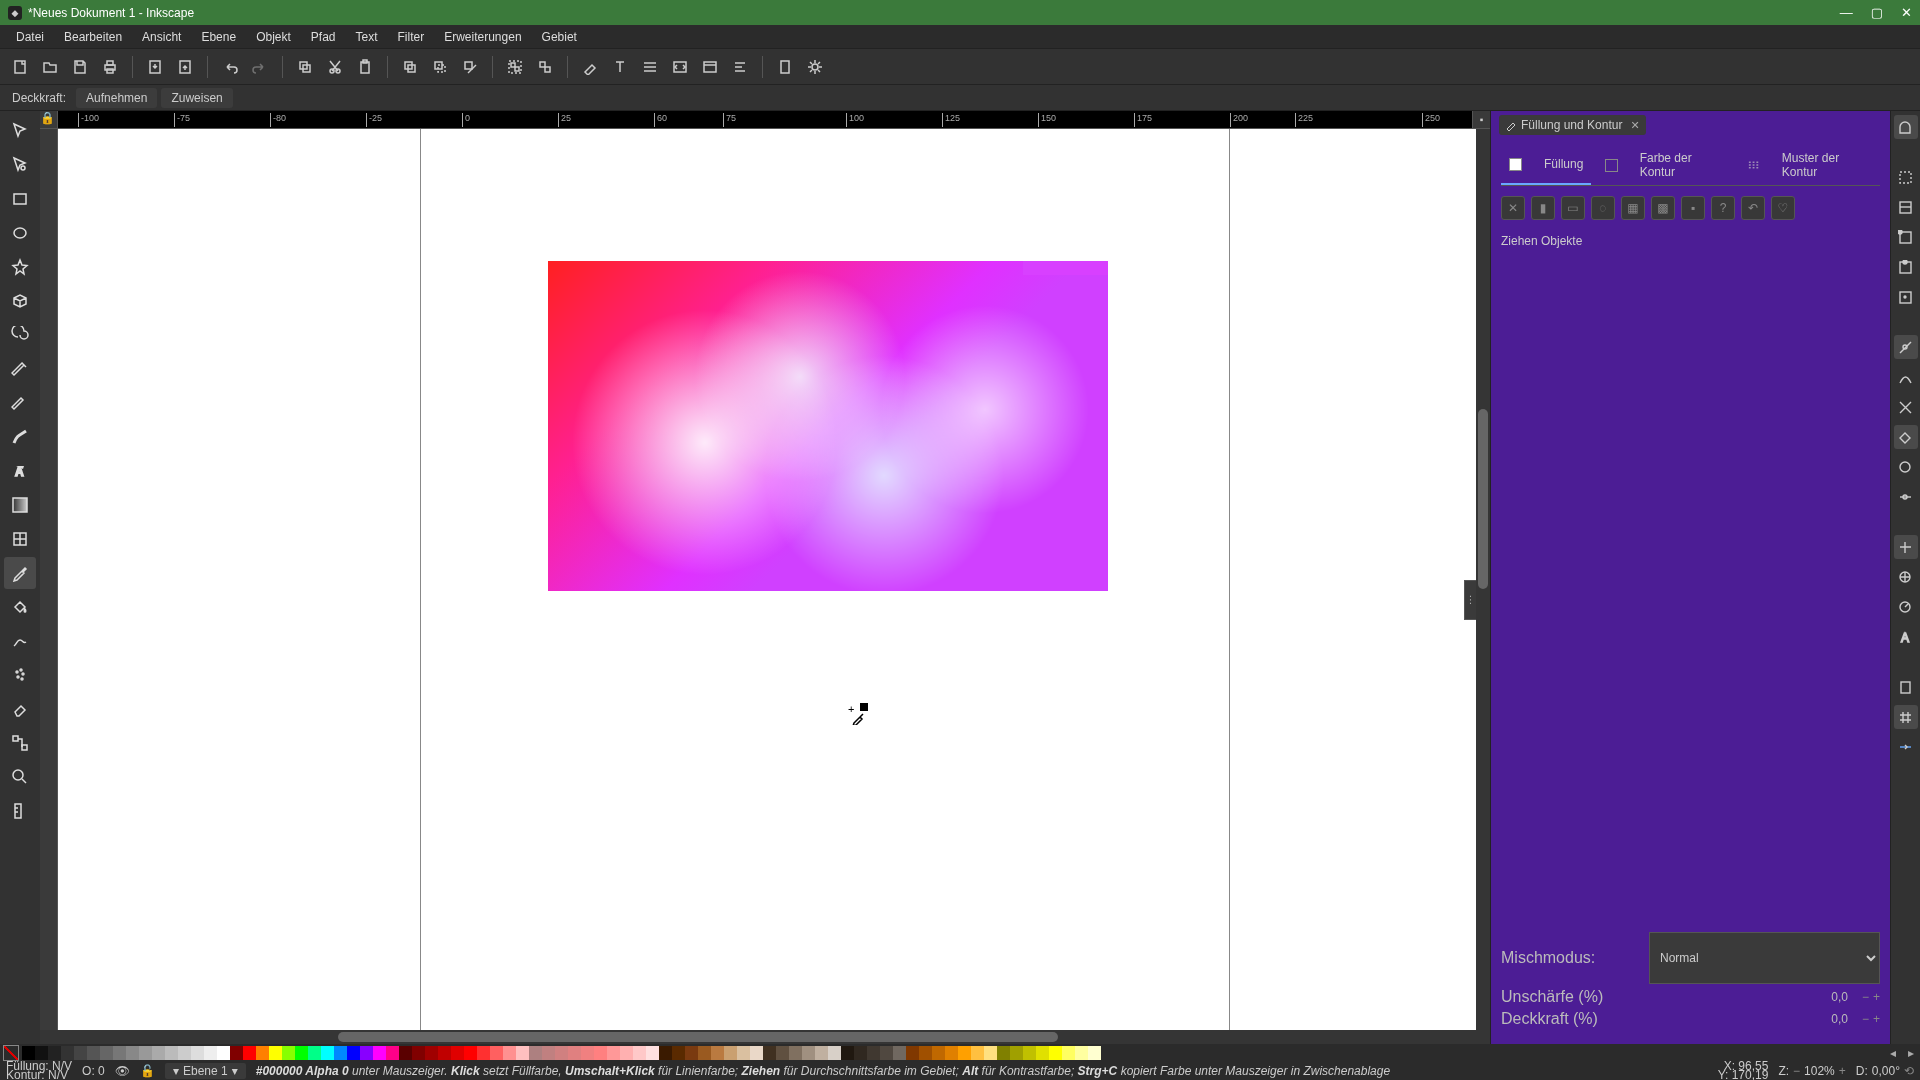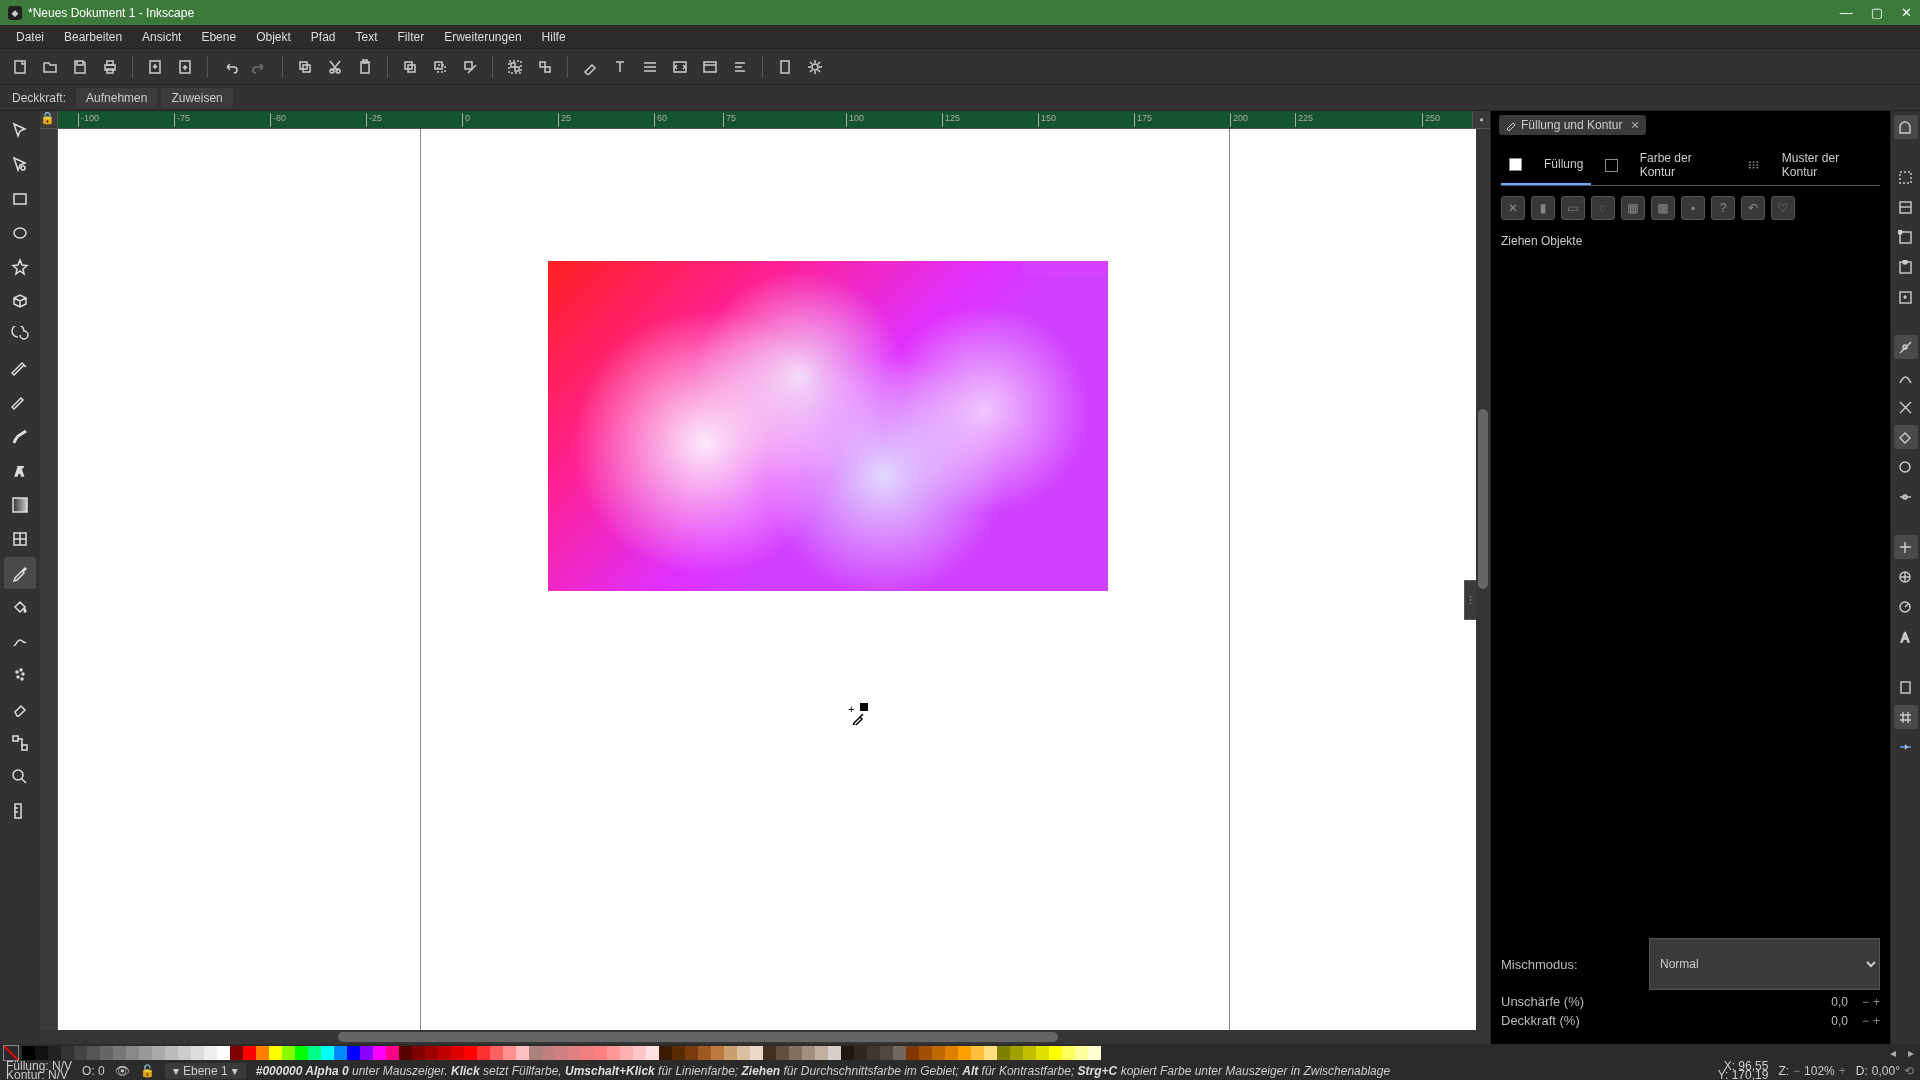--- a/index.html
+++ b/index.html
@@ -33,21 +33,21 @@
 
 .toolbox { width:40px; background:#323232; display:flex; flex-direction:column; align-items:center; padding-top:4px; gap:0; }
 .toolbox .tool { width:32px; height:32px; display:flex; align-items:center; justify-content:center; border-radius:3px; margin-bottom:2px; }
 .toolbox .tool.active { background:#4a4a4a; }
 .toolbox .tool svg { width:18px; height:18px; stroke:#ddd; fill:none; stroke-width:1.5; }
 
 
 .canvaswrap { flex:1; position:relative; background:#353535; display:flex; flex-direction:column; }
 .rulerbar { height:18px; background:#3a3a3a; display:flex; }
 .rulercorner { width:18px; height:18px; background:#3a3a3a; border-right:1px solid #555; border-bottom:1px solid #555; }
-.rulerh { flex:1; height:18px; background:#14532d; position:relative; overflow:hidden; border-bottom:1px solid #555; }
+.rulerh { flex:1; height:18px; background:#000000; position:relative; overflow:hidden; border-bottom:1px solid #555; }
 .rulerh span { position:absolute; top:2px; font-size:9px; color:#aaa; border-left:1px solid #aaa; padding-left:2px; height:14px; }
 .rulerend { width:18px; height:18px; background:#3a3a3a; border-left:1px solid #555; border-bottom:1px solid #555; display:flex; align-items:center; justify-content:center; font-size:10px; }
 .canvasrow { flex:1; display:flex; position:relative; }
 .rulerv { width:18px; background:#3a3a3a; border-right:1px solid #555; position:relative; }
 .canvas { flex:1; background:#fff; position:relative; overflow:hidden; }
 .page { position:absolute; left:362px; top:0; width:810px; height:100%; border-left:1px solid #888; border-right:1px solid #888; }
 .gradient-rect { position:absolute; left:490px; top:132px; width:560px; height:330px;
   background:
     radial-gradient(circle at 45% 35%, rgba(100,230,230,0.9) 0%, rgba(100,230,230,0) 28%),
     radial-gradient(circle at 28% 55%, rgba(255,255,255,0.9) 0%, rgba(255,255,255,0) 30%),
@@ -65,36 +65,36 @@
 
 .vscroll { width:14px; background:#353535; position:relative; }
 .vscroll .thumb { position:absolute; left:2px; width:10px; background:#666; border-radius:5px; top:280px; height:180px; }
 .sidehandle { position:absolute; right:0; top:50%; width:12px; height:40px; background:#3a3a3a; border:1px solid #555; border-right:none; display:flex; align-items:center; justify-content:center; font-size:10px; color:#aaa; }
 
 .hscrollbar { height:14px; background:#353535; display:flex; }
 .hscrollbar .track { flex:1; position:relative; margin-left:18px; margin-right:14px; }
 .hscrollbar .thumb { position:absolute; top:2px; height:10px; background:#666; border-radius:5px; left:280px; width:720px; }
 
 
-.dock { width:400px; background:#000000; display:flex; flex-direction:column; border-left:1px solid #222; }
+.dock { width:400px; background:#4c1d95; display:flex; flex-direction:column; border-left:1px solid #222; }
 .dock-tabs { height:28px; display:flex; align-items:center; padding:0 8px; gap:4px; }
 .dock-tab { display:flex; align-items:center; gap:4px; padding:3px 6px; background:#3a3a3a; border-radius:3px; font-size:11px; }
 .dock-tab .x { font-size:11px; color:#aaa; margin-left:4px; }
 .dock-body { flex:1; padding:6px 10px; display:flex; flex-direction:column; }
 .mode-tabs { display:flex; gap:6px; border-bottom:1px solid #555; }
 .mode-tab { display:flex; align-items:center; gap:22px; padding:6px 8px; font-size:12px; }
 .mode-tab.active { border-bottom:2px solid #6aa7ff; }
 .mode-tab .sw { width:13px; height:13px; border:1px solid #888; }
 .mode-tab .sw.fill { background:#fff; }
 .paint-row { display:flex; gap:6px; margin-top:10px; }
 .paint-row .pbtn { width:24px; height:24px; border:1px solid #555; border-radius:3px; display:flex; align-items:center; justify-content:center; font-size:12px; color:#888; background:#383838; }
 .no-obj { margin-top:14px; font-size:12px; color:#ccc; }
 .dock-bottom { margin-top:auto; padding:6px 0; }
 .row { display:flex; align-items:center; margin:4px 0; gap:8px; }
-.row .lab { width:140px; font-size:13px; color:#bbb; }
+.row .lab { width:140px; font-size:16px; color:#bbb; }
 .row .val { font-size:12px; color:#bbb; margin-left:auto; }
 select.blend { flex:1; background:#3a3a3a; border:1px solid #555; color:#ccc; padding:17px 6px; }
 .spin { display:flex; gap:4px; margin-left:6px; }
 .spin span { color:#888; font-size:12px; }
 
 
 .snapbar { width:30px; background:#323232; border-left:1px solid #222; display:flex; flex-direction:column; align-items:center; padding-top:4px; gap:6px; }
 .snapbar .sbtn { width:24px; height:24px; display:flex; align-items:center; justify-content:center; border-radius:3px; }
 .snapbar .sbtn.active { background:#4a4a4a; }
 .snapbar .gap { height:14px; }
@@ -134,21 +134,21 @@
 <div class="menubar">
   <span>Datei</span>
   <span>Bearbeiten</span>
   <span>Ansicht</span>
   <span>Ebene</span>
   <span>Objekt</span>
   <span>Pfad</span>
   <span>Text</span>
   <span>Filter</span>
   <span>Erweiterungen</span>
-  <span>Hilfe</span>
+  <span>Gebiet</span>
 </div>
 
 <div class="toolbar">
   <div class="tbtn">
       <svg viewBox="0 0 16 16">
         <rect x="3" y="2" width="10" height="12"></rect>
         <path d="M10 2v3h3"></path>
       </svg>
     </div>
   <div class="tbtn">

